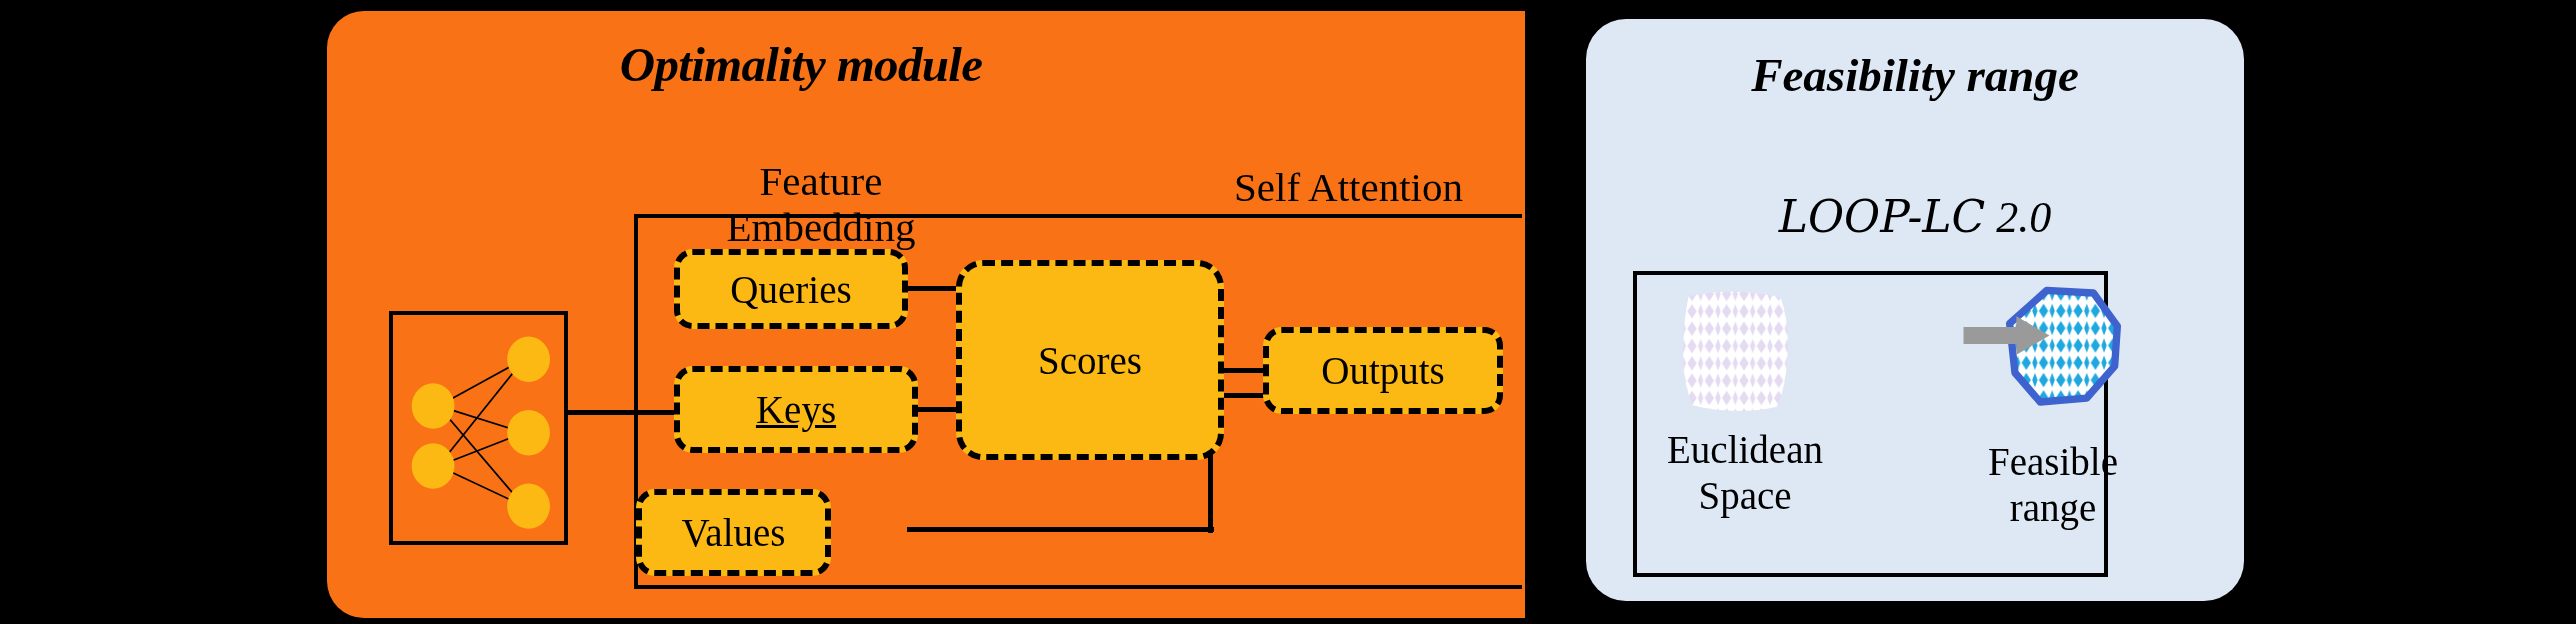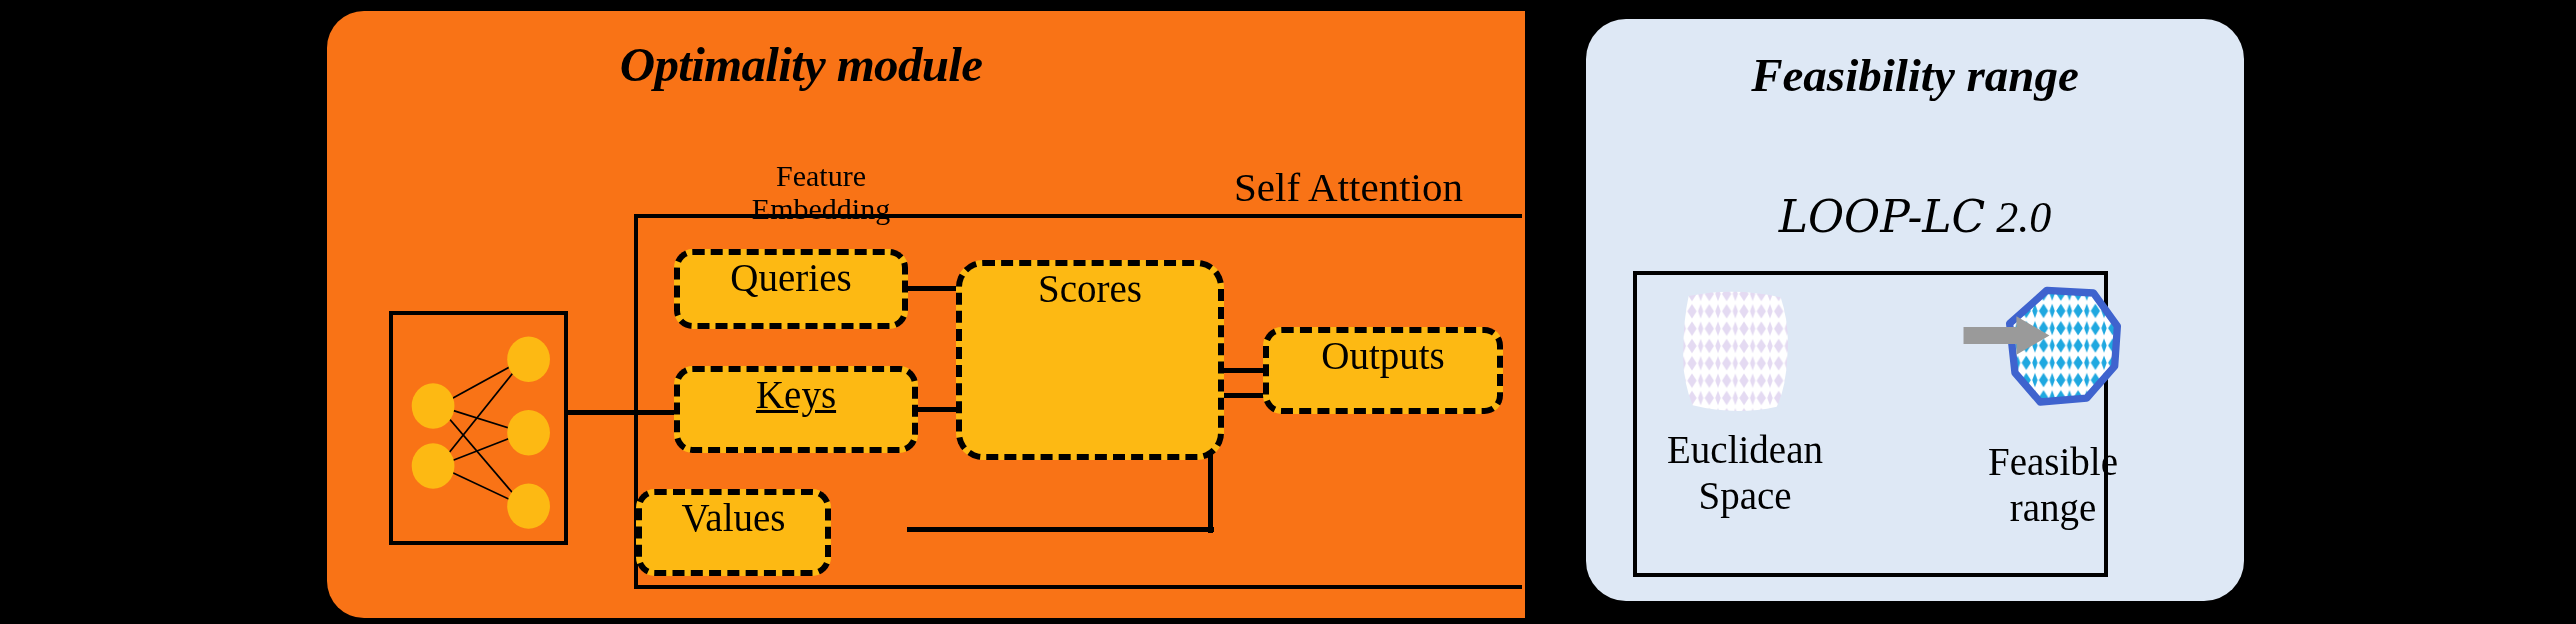--- a/index.html
+++ b/index.html
@@ -17,21 +17,21 @@
     border-top-right-radius:0;border-bottom-right-radius:0;
   }
   #optimality-title{
     position:absolute;left:0;top:25px;width:948px;
     text-align:center;font-style:italic;font-weight:bold;
     font-size:49px;color:#000;letter-spacing:-0.7px;
     font-family:"Liberation Serif","DejaVu Serif",serif;
   }
   #feature-embedding-label{
     position:absolute;left:384px;top:148px;width:220px;
-    text-align:center;font-size:30px;line-height:1.12;color:#000;
+    text-align:center;font-size:41px;line-height:1.12;color:#000;
   }
   #self-attention-label{
     position:absolute;left:748px;top:152px;width:547px;
     text-align:center;font-size:41px;color:#000;
   }
 
   
   #fe-box{
     position:absolute;left:389px;top:311px;width:179px;height:234px;
     border:4.7px solid #000;background:transparent;box-sizing:border-box;
@@ -42,21 +42,21 @@
   #self-attention-box{
     position:absolute;left:634px;top:214px;width:888px;height:375px;
     border:4.7px solid #000;box-sizing:border-box;background:transparent;
     border-right:none;
   }
 
   
   .sa-block{
     position:absolute;background:#FDB913;
     border:6px dashed #000;box-sizing:border-box;
-    display:flex;align-items:flex-start;justify-content:center;
+    display:flex;align-items:center;justify-content:center;
     color:#000;font-size:39px;
   }
   #block-queries{left:674px;top:249px;width:234px;height:80px;border-radius:18.7px;}
   #block-keys{left:674px;top:366px;width:244px;height:87px;border-radius:18.7px;text-decoration:underline;}
   #block-values{left:636px;top:489px;width:195px;height:87px;border-radius:18.7px;}
   #block-scores{left:956px;top:252px;width:268px;height:200px;border-radius:27px;margin-top:8px;}
   #block-outputs{left:1263px;top:327px;width:240px;height:87px;border-radius:18.7px;}
 
   
   .wire{position:absolute;background:#000;}

